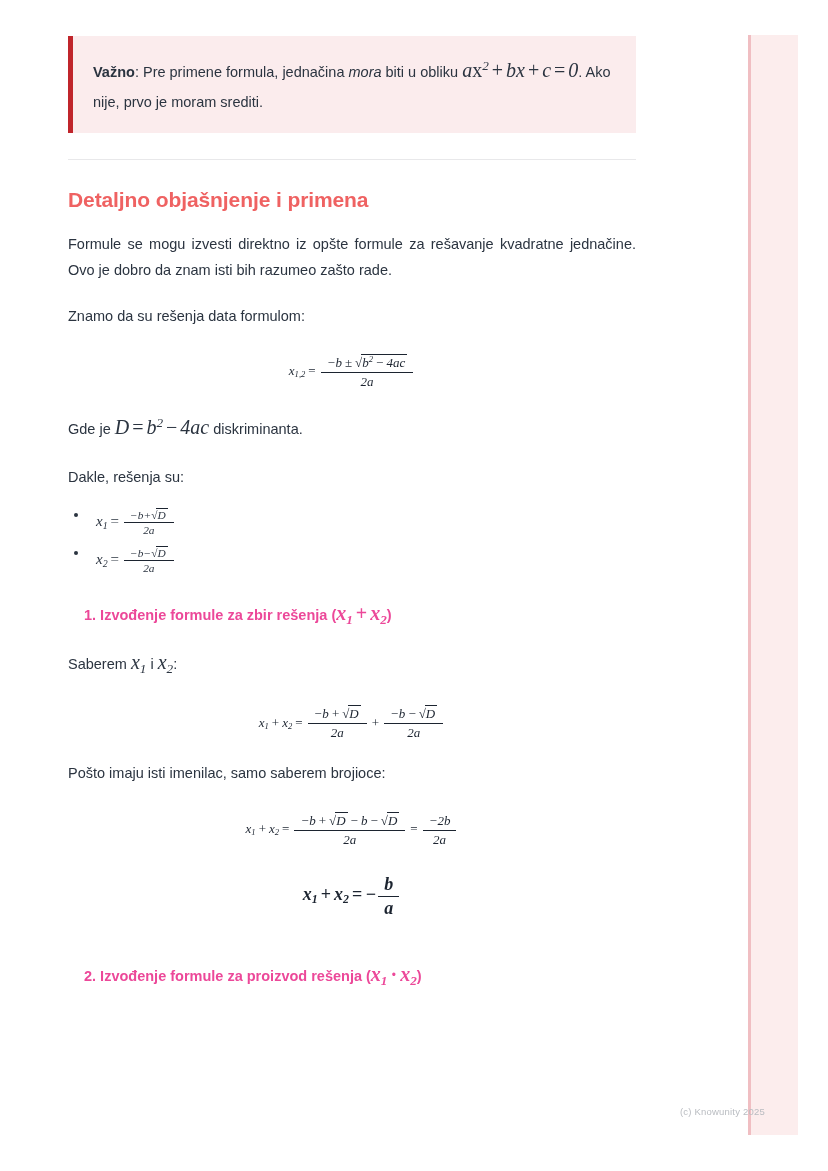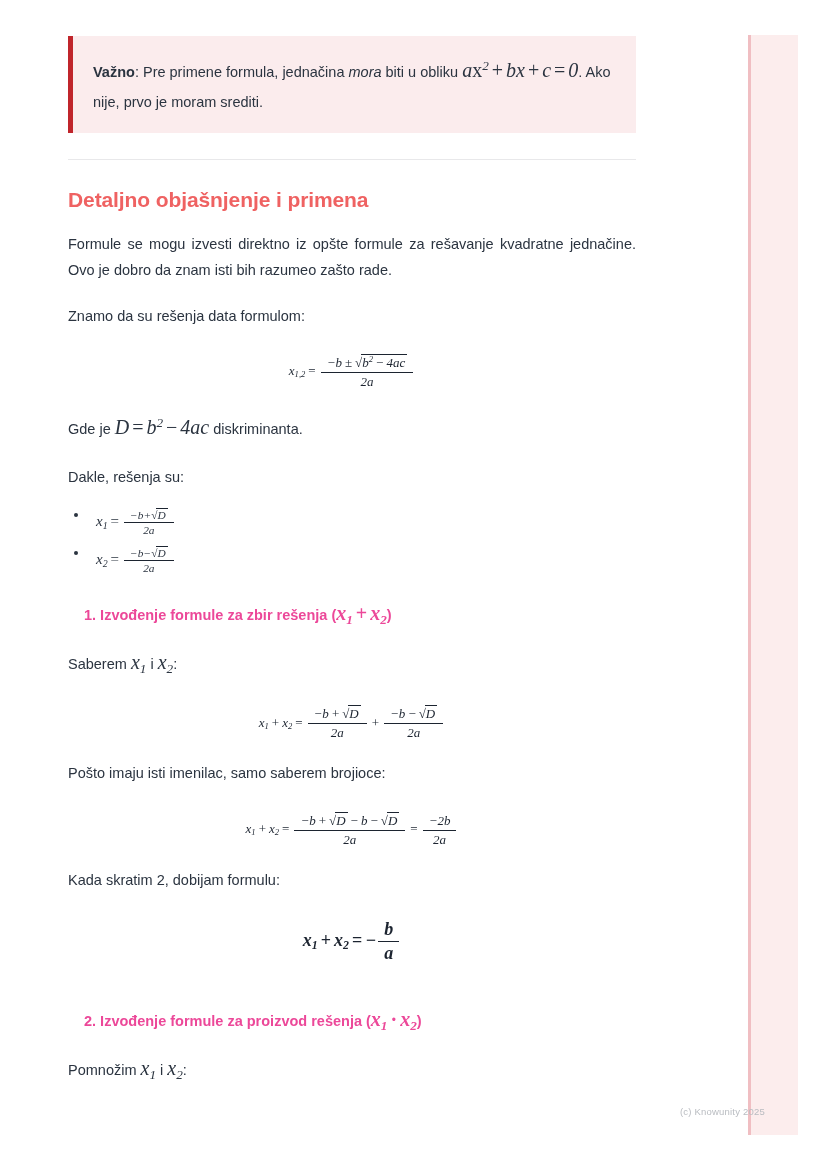--- a/index.html
+++ b/index.html
@@ -248,28 +248,26 @@
   <div class="display big">
     <span>x<sub class="m">1</sub><span class="op">+</span>x<sub class="m">2</sub><span class="op">=</span></span><span class="frac">
       <span class="num">−b<span class="op">+</span><span class="rad"><span class="sign">√</span><span class="body">D</span></span><span class="op">−</span>b<span class="op">−</span><span class="rad"><span class="sign">√</span><span class="body">D</span></span></span>
       <span class="den">2a</span>
     </span><span class="op">=</span><span class="frac">
       <span class="num">−2b</span>
       <span class="den">2a</span>
     </span>
   </div>
 
-  <p class="body flush">Kada skratim 2, dobijam formulu:</p>
 
   <div class="display huge">
     <span>x<sub class="m">1</sub><span class="op">+</span>x<sub class="m">2</sub><span class="op">=</span>−</span><span class="frac">
       <span class="num">b</span>
       <span class="den">a</span>
     </span>
   </div>
 
   <h3 class="sub-title" style="margin-top:44px;"><span>2. Izvođenje formule za proizvod rešenja (</span><span class="math">x<sub class="m">1</sub><span class="op">·</span>x<sub class="m">2</sub></span><span>)</span></h3>
 
-  <p class="body flush"><span>Pomnožim </span><span class="math">x<sub class="m">1</sub></span><span> i </span><span class="math">x<sub class="m">2</sub></span><span>:</span></p>
 
 </div>
 
 <div class="watermark">(c) Knowunity 2025</div>
 
 </body></html>

